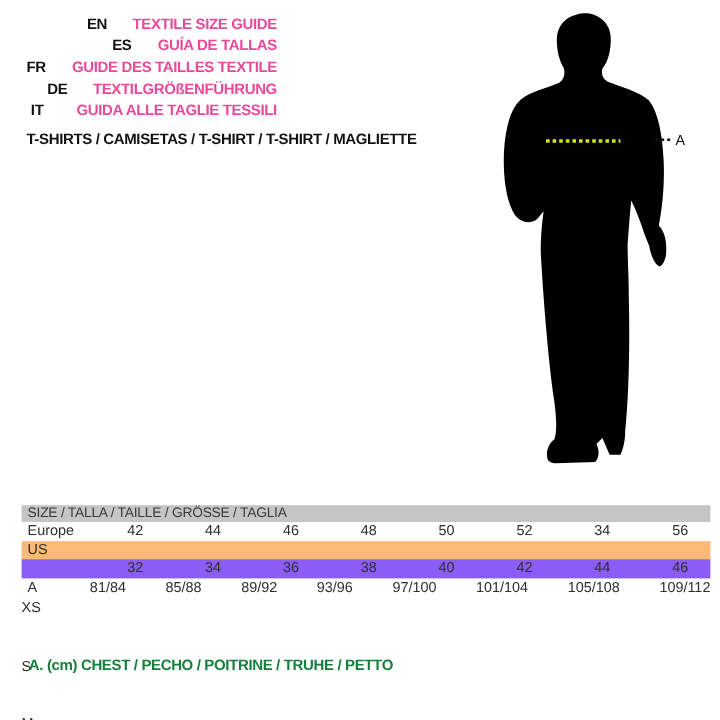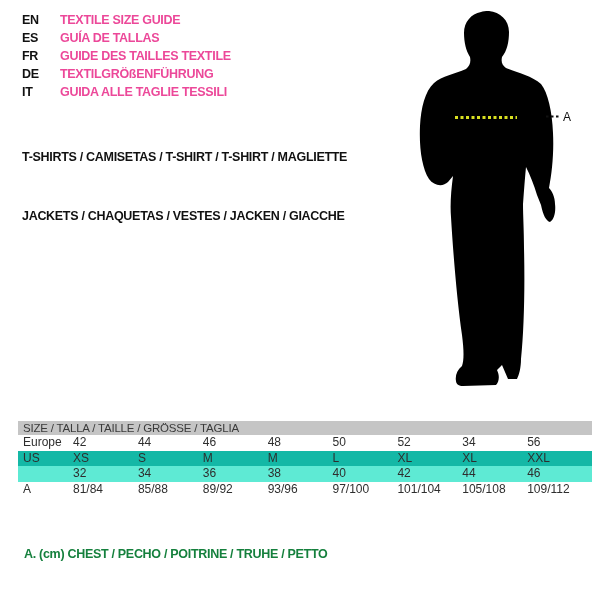--- a/index.html
+++ b/index.html
@@ -1,40 +1,40 @@
 <!DOCTYPE html>
 <html><head>
 <meta charset="utf-8">
 <style>
   html,body{margin:0;padding:0;background:#ffffff;}
   body{width:600px;height:600px;font-family:"Liberation Sans",sans-serif;}
   .page{position:relative;width:600px;height:600px;overflow:hidden;background:#fff;}
 
   
   .lang-list{position:absolute;left:22px;top:11px;}
-  .lang-row{display:flex;height:18px;line-height:18px;}
+  .lang-row{display:flex;height:18px;line-height:18px;justify-content:flex-end;}
   .lang-code{width:38px;font-weight:bold;font-size:12.5px;letter-spacing:-0.3px;color:#111;}
   .lang-label{font-weight:bold;font-size:12.5px;letter-spacing:-0.3px;color:#ec4899;white-space:nowrap;}
 
   
   .categories{position:absolute;left:22px;top:107px;}
-  .category-line{height:18px;line-height:18px;font-weight:bold;font-size:12.5px;letter-spacing:-0.3px;color:#111;white-space:nowrap;margin-top:41px;}
+  .category-line{height:18px;line-height:18px;font-weight:bold;font-size:12.5px;letter-spacing:-0.3px;color:#111;white-space:nowrap;}
 
   
   .figure{position:absolute;left:405px;top:5px;width:180px;height:390px;}
   .figure svg{display:block;}
   .measure-letter{font-family:"Liberation Sans",sans-serif;font-size:12px;fill:#111;}
 
   
   .section-title{position:absolute;left:22px;top:417px;font-weight:bold;font-size:12.5px;letter-spacing:-0.3px;color:#111;white-space:nowrap;}
 
   
   .size-table{position:absolute;left:18px;top:421px;width:574px;font-size:12px;color:#2e2e2e;}
   .thead{height:14px;line-height:14px;padding-left:5px;font-size:11.5px;letter-spacing:-0.2px;color:#3a3a3a;}
-  .trow{display:flex;height:15.5px;line-height:15.5px;}
+  .trow{display:flex;height:15.5px;line-height:15.5px;gap:33px;}
   .rlabel{width:50px;padding-left:5px;text-align:left;white-space:nowrap;}
   .cell{flex:1;white-space:nowrap;}
 
   
   .footnote{position:absolute;left:24px;top:547px;font-weight:bold;font-size:12.5px;letter-spacing:-0.3px;color:#15803d;white-space:nowrap;}
 </style>
 </head>
 <body>
 
 <div class="page">
@@ -57,21 +57,20 @@
       <span class="lang-label">TEXTILGRÖßENFÜHRUNG</span>
     </div>
     <div class="lang-row">
       <span class="lang-code">IT</span>
       <span class="lang-label">GUIDA ALLE TAGLIE TESSILI</span>
     </div>
   </div>
 
   <div class="categories">
     <div class="category-line">T-SHIRTS / CAMISETAS / T-SHIRT / T-SHIRT / MAGLIETTE</div>
-    <div class="category-line">JACKETS / CHAQUETAS / VESTES / JACKEN / GIACCHE</div>
   </div>
 
   <div class="figure">
     <svg width="180" height="390" viewBox="0 0 180 390" xmlns="http://www.w3.org/2000/svg">
       <path d="M76,7
                C66,9 59,17 59,28
                C59,37 61,46 65,52
                C66,57 65,61 61,64
                C50,69 37,71 29,78
                C20,86 16,103 15,121
@@ -119,33 +118,33 @@
       <span class="cell">42</span>
       <span class="cell">44</span>
       <span class="cell">46</span>
       <span class="cell">48</span>
       <span class="cell">50</span>
       <span class="cell">52</span>
       <span class="cell">34</span>
       <span class="cell">56</span>
     </div>
 
-    <div class="trow shade" style="background: #14b8a6;">
+    <div class="trow shade" style="background: #fdba74; flex-direction: column;">
       <span class="rlabel">US</span>
       <span class="cell">XS</span>
       <span class="cell">S</span>
       <span class="cell">M</span>
       <span class="cell">M</span>
       <span class="cell">L</span>
       <span class="cell">XL</span>
       <span class="cell">XL</span>
       <span class="cell">XXL</span>
     </div>
 
-    <div class="trow shade" style="background: #5eead4;">
+    <div class="trow shade" style="background: #8b5cf6;">
       <span class="rlabel"></span>
       <span class="cell">32</span>
       <span class="cell">34</span>
       <span class="cell">36</span>
       <span class="cell">38</span>
       <span class="cell">40</span>
       <span class="cell">42</span>
       <span class="cell">44</span>
       <span class="cell">46</span>
     </div>

